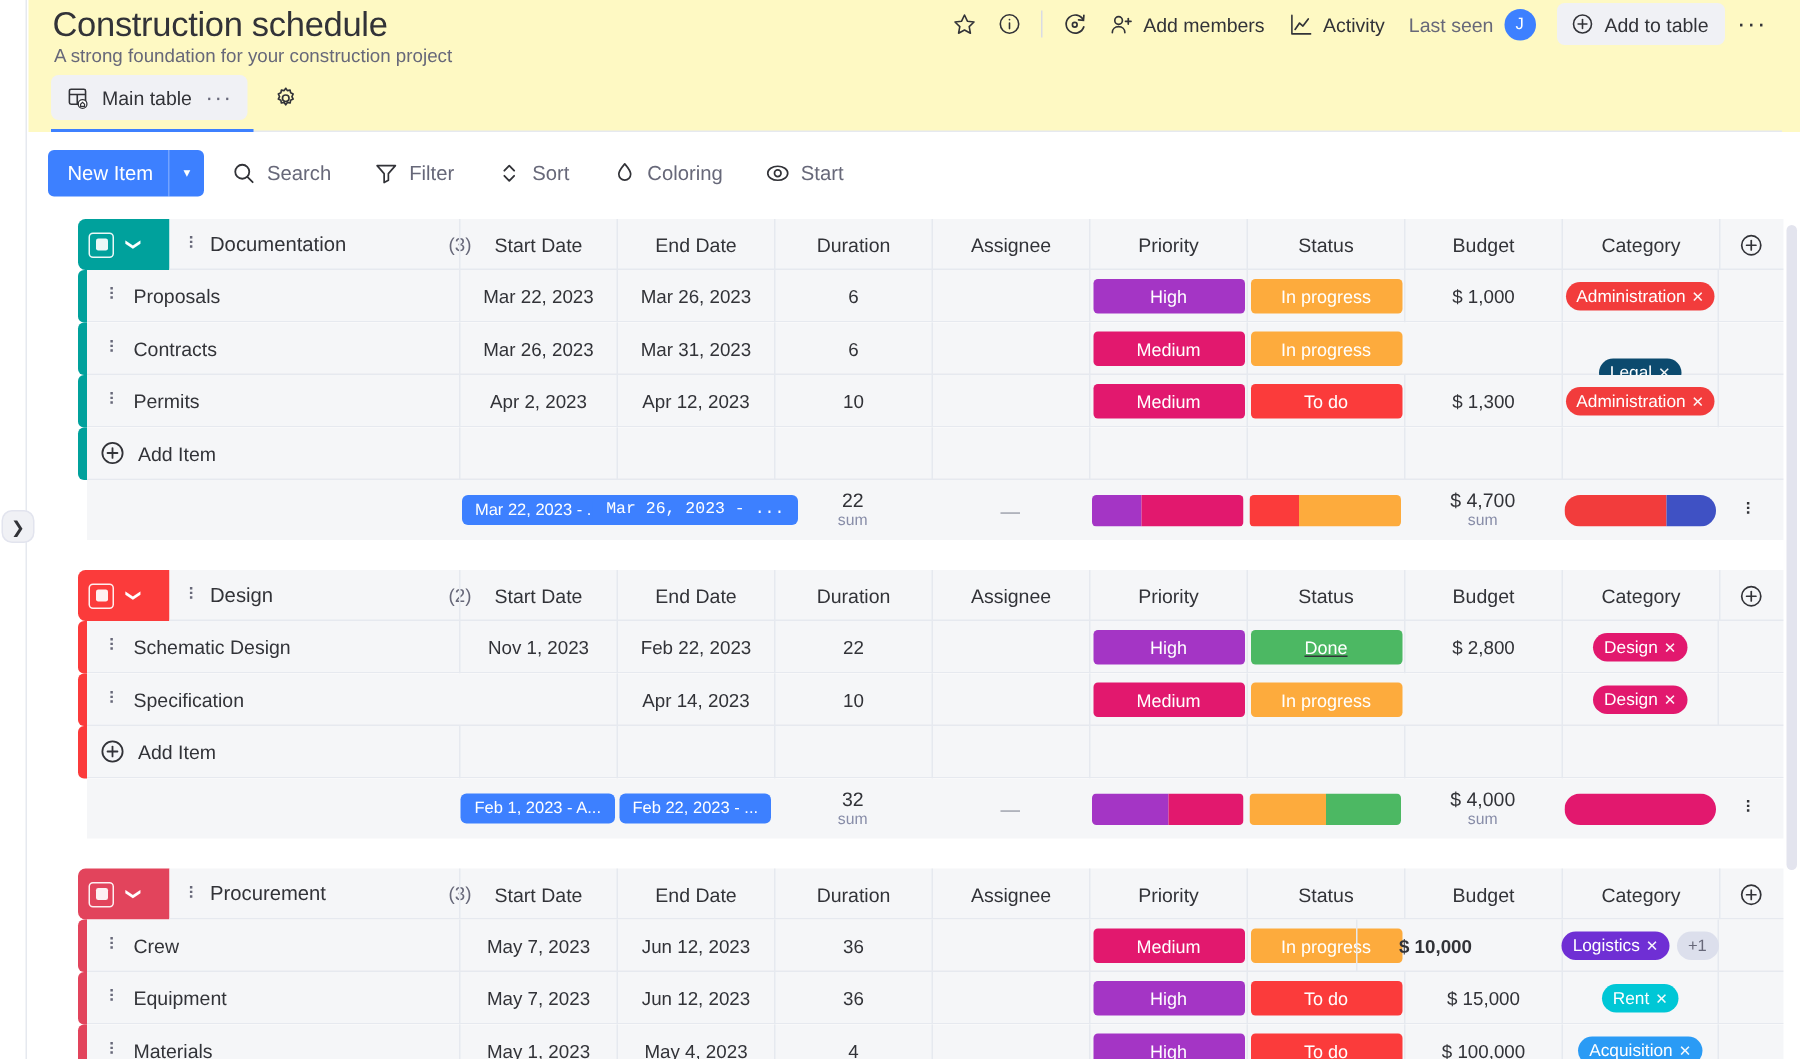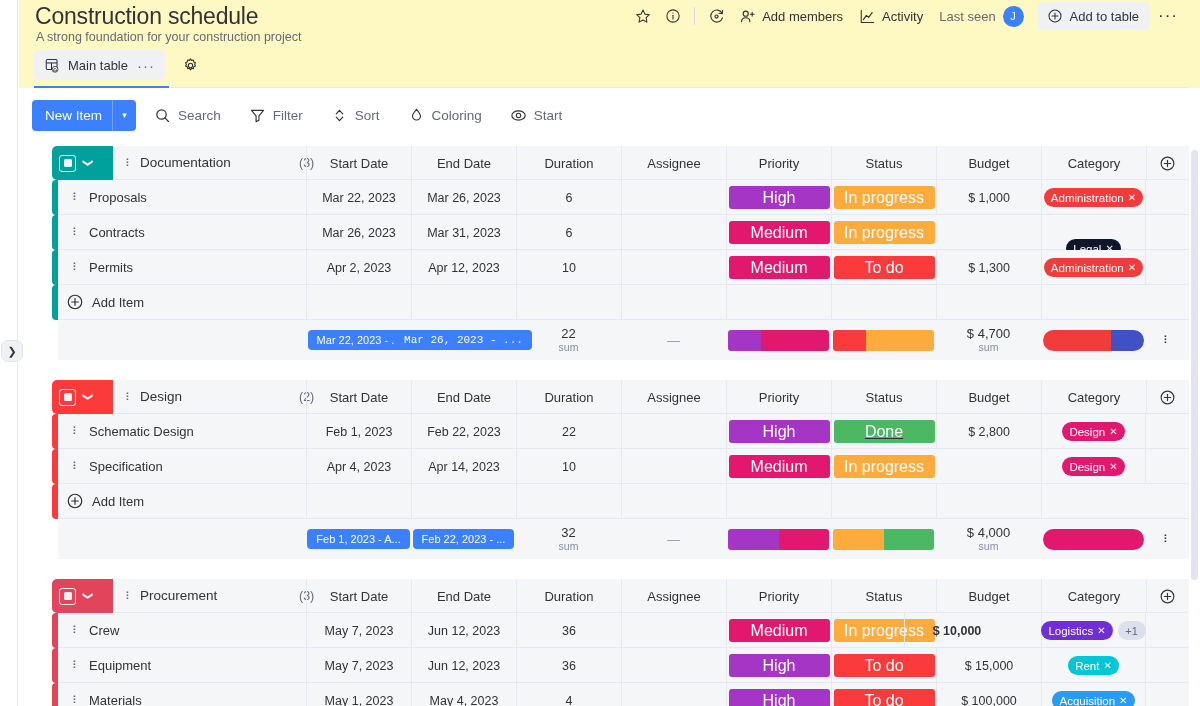--- a/index.html
+++ b/index.html
@@ -246,21 +246,21 @@
   .seg { height: 100%; }
   .sum-more {
     position: absolute; top: 13px; width: 14px; height: 16px;
     font-size: 11px; line-height: 14px; text-align: center; color: #323338; cursor: pointer;
   }
 
   
   .lbl {
     width: 101px; height: 23px; border-radius: 3px;
     display: flex; align-items: center; justify-content: center;
-    color: #fff; font-size: 16px; cursor: pointer;
+    color: #fff; font-size: 12px; cursor: pointer;
   }
   .tag {
     display: inline-flex; align-items: center; gap: 4px; height: 19px;
     padding: 0 7px; border-radius: 10px; color: #fff; font-size: 11.5px;
     cursor: pointer; white-space: nowrap;
   }
   .tag-x { font-size: 10px; opacity: 0.95; }
   .tag-more {
     display: inline-flex; align-items: center; justify-content: center;
     height: 19px; min-width: 28px; padding: 0 6px; border-radius: 10px;
@@ -457,21 +457,21 @@
             <div class="cell" style="left: 353px; width: 105px;">Mar 31, 2023</div>
             <div class="cell" style="left: 458px; width: 105px;">6</div>
             <div class="cell" style="left: 563px; width: 105px;"></div>
             <div class="cell" style="left: 668px; width: 105px;">
               <div class="lbl" style="background: rgb(226, 24, 110);">Medium</div>
             </div>
             <div class="cell" style="left: 773px; width: 105px;">
               <div class="lbl" style="background: rgb(253, 171, 61);">In progress</div>
             </div>
             <div class="cell cell-last tag-cell" style="left: 983px; width: 105px;">
-              <span class="tag" style="background: #0f172a; margin-top: 32px;">
+              <span class="tag" style="background: #0c4a6e; margin-top: 32px;">
                 <span>Legal</span>
                 <span class="tag-x">✕</span>
               </span>
             </div>
           </div>
         </div>
         <div class="row">
           <div class="row-colorbar" style="background: rgb(0, 161, 156);"></div>
           <div class="row-body">
             <div class="row-drag">⠇</div>
@@ -584,21 +584,21 @@
                 <line x1="7.6" y1="12" x2="16.4" y2="12"></line>
               </svg>
             </div>
           </div>
         </div>
         <div class="row">
           <div class="row-colorbar" style="background: rgb(251, 59, 59);"></div>
           <div class="row-body">
             <div class="row-drag">⠇</div>
             <div class="row-name">Schematic Design</div>
-            <div class="cell" style="left: 248px; width: 105px;">Feb 1, 2023</div>
+            <div class="cell" style="left: 248px; width: 105px;">Nov 1, 2023</div>
             <div class="cell" style="left: 353px; width: 105px;">Feb 22, 2023</div>
             <div class="cell" style="left: 458px; width: 105px;">22</div>
             <div class="cell" style="left: 563px; width: 105px;"></div>
             <div class="cell" style="left: 668px; width: 105px;">
               <div class="lbl" style="background: rgb(164, 53, 197);">High</div>
             </div>
             <div class="cell" style="left: 773px; width: 105px; text-decoration: underline;">
               <div class="lbl" style="background: rgb(76, 184, 99);">Done</div>
             </div>
             <div class="cell" style="left: 878px; width: 105px;">$ 2,800</div>
@@ -608,21 +608,20 @@
                 <span class="tag-x">✕</span>
               </span>
             </div>
           </div>
         </div>
         <div class="row">
           <div class="row-colorbar" style="background: rgb(251, 59, 59);"></div>
           <div class="row-body">
             <div class="row-drag">⠇</div>
             <div class="row-name">Specification</div>
-            <div class="cell" style="left: 248px; width: 105px;">Apr 4, 2023</div>
             <div class="cell" style="left: 353px; width: 105px;">Apr 14, 2023</div>
             <div class="cell" style="left: 458px; width: 105px;">10</div>
             <div class="cell" style="left: 563px; width: 105px;"></div>
             <div class="cell" style="left: 668px; width: 105px;">
               <div class="lbl" style="background: rgb(226, 24, 110);">Medium</div>
             </div>
             <div class="cell" style="left: 773px; width: 105px;">
               <div class="lbl" style="background: rgb(253, 171, 61);">In progress</div>
             </div>
             <div class="cell cell-last tag-cell" style="left: 983px; width: 105px;">

